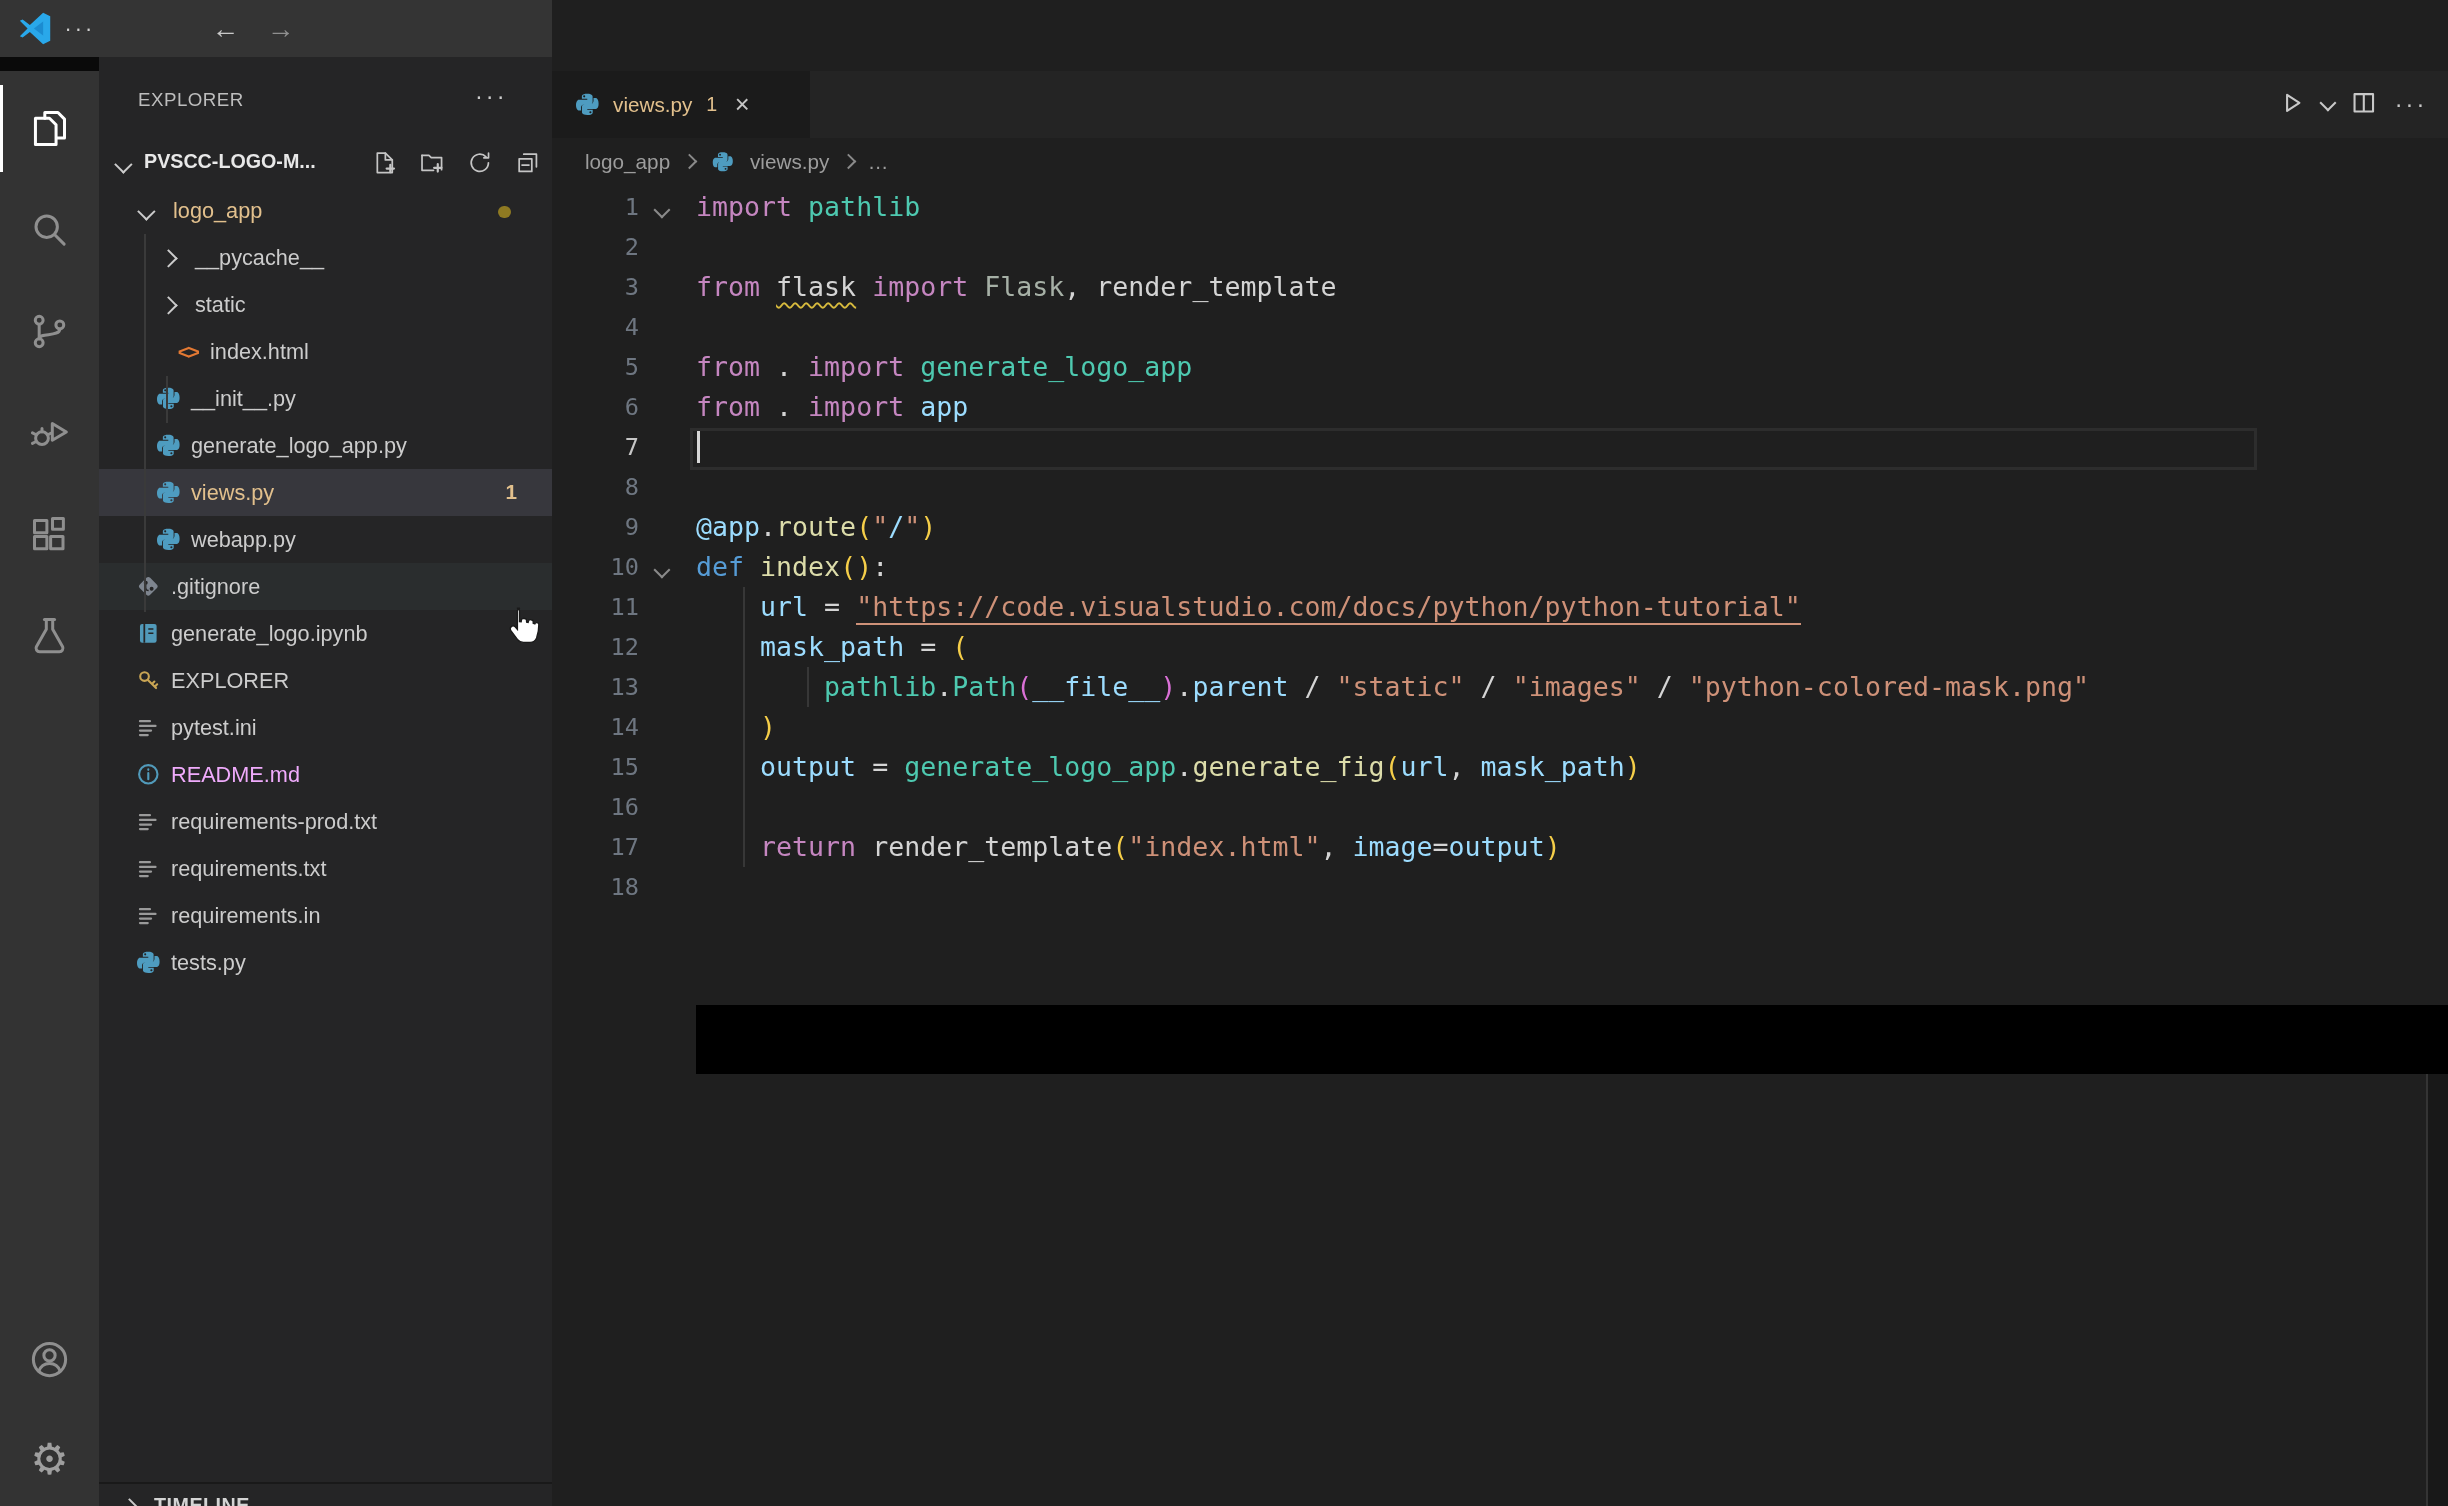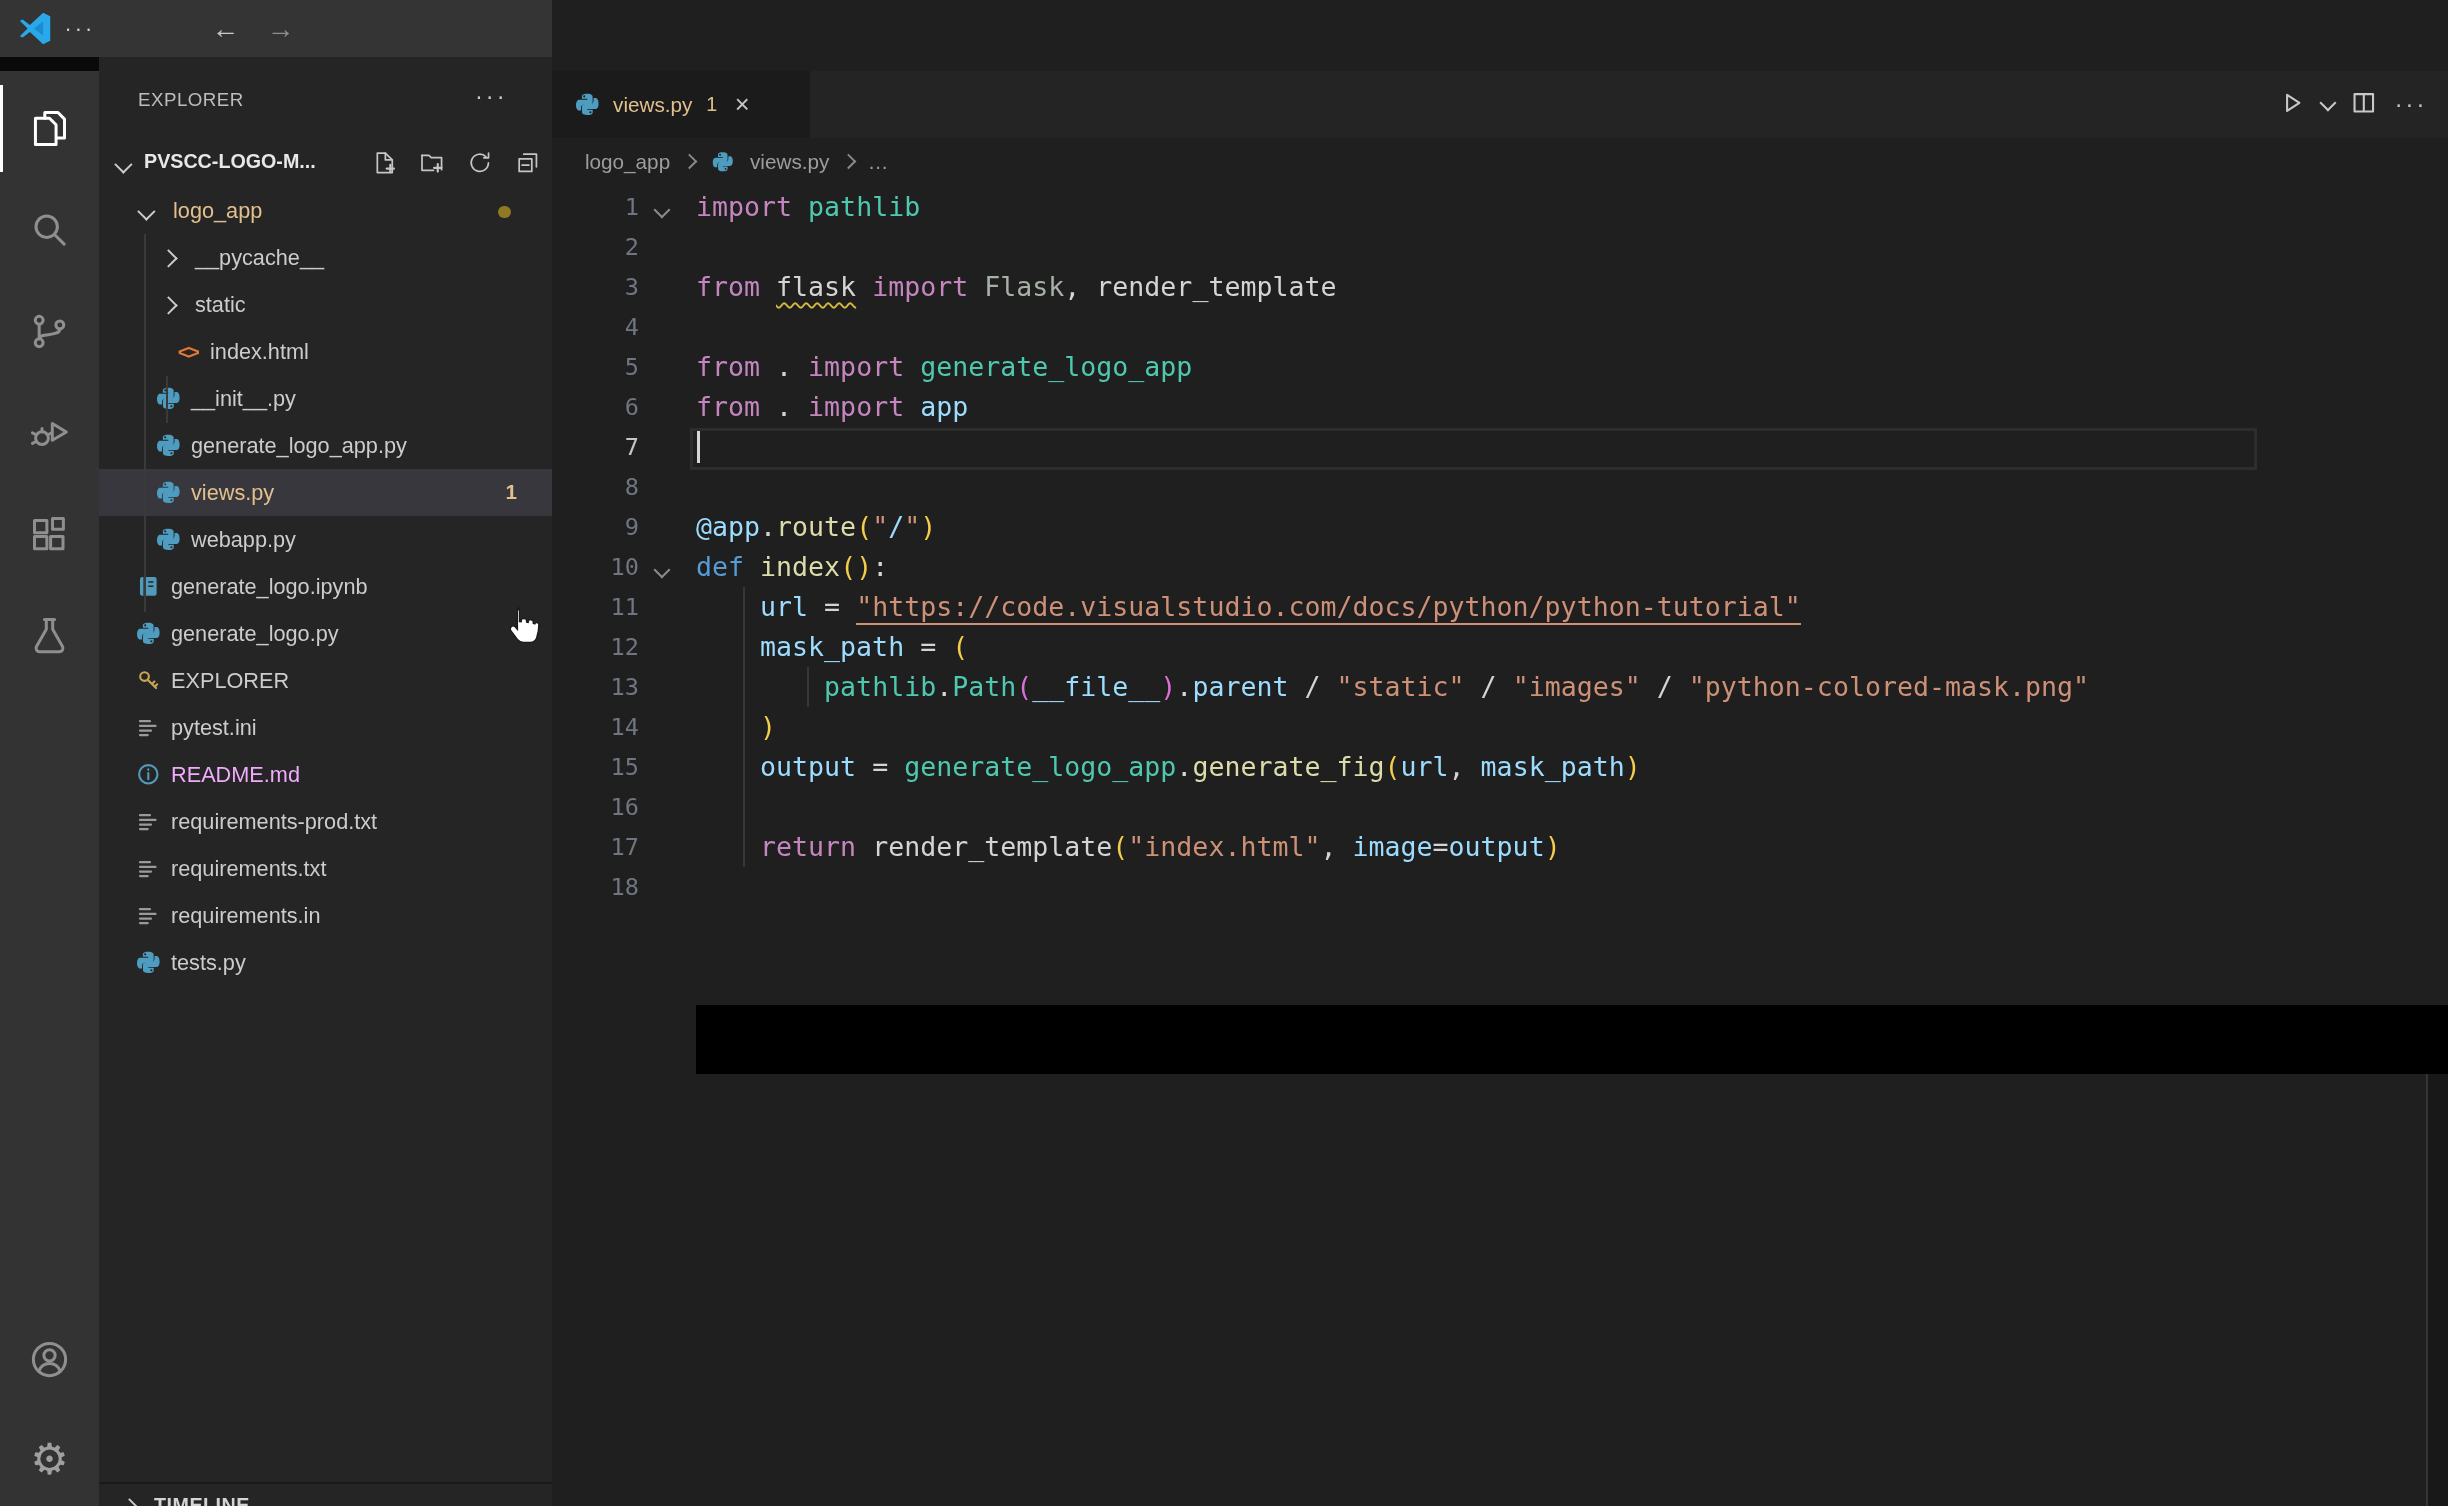--- a/index.html
+++ b/index.html
@@ -263,38 +263,42 @@
         </div>
         <div class="tree-row">
           <span class="ficon" style="left: 55px; color: rgb(78, 156, 192);">
             <svg viewBox="0 0 24 24" fill="currentColor">
               <path d="M11.9 2.4c-5.1 0-4.8 2.3-4.8 2.3v2.4h4.9v.7H5.1S1.8 7.4 1.8 12.6s2.9 5 2.9 5h1.7v-2.5s-.1-2.9 2.8-2.9h4.9s2.7.1 2.7-2.6V5s.4-2.6-4.9-2.6zm-2.7 1.5a.95.95 0 1 1 0 1.9.95.95 0 0 1 0-1.9z"></path>
               <path transform="rotate(180 12 12)" d="M11.9 2.4c-5.1 0-4.8 2.3-4.8 2.3v2.4h4.9v.7H5.1S1.8 7.4 1.8 12.6s2.9 5 2.9 5h1.7v-2.5s-.1-2.9 2.8-2.9h4.9s2.7.1 2.7-2.6V5s.4-2.6-4.9-2.6zm-2.7 1.5a.95.95 0 1 1 0 1.9.95.95 0 0 1 0-1.9z"></path>
             </svg>
           </span>
           <span class="tlabel" style="left: 92px; color: rgb(204, 204, 204);">webapp.py</span>
         </div>
+        <div class="tree-row hov">
+          <span class="ficon" style="left: 35px; color: rgb(126, 133, 143);">
+            <svg viewBox="0 0 24 24">
+              <rect x="5.4" y="5.4" width="13.2" height="13.2" rx="2.4" transform="rotate(45 12 12)" fill="currentColor"></rect>
+              <g stroke="#252526" stroke-width="1.2" fill="#252526">
+                <circle cx="9.7" cy="8.9" r="1.2"></circle>
+                <circle cx="15" cy="14.3" r="1.2"></circle>
+                <path d="M9.7 10.2v3a2.6 2.6 0 0 0 2.6 2.6" fill="none"></path>
+              </g>
+            </svg>
+          </span>
+          <span class="tlabel" style="left: 72px; color: rgb(204, 204, 204);">.gitignore</span>
+        </div>
         <div class="tree-row">
           <span class="ficon" style="left: 35px; color: rgb(81, 154, 186);">
             <svg viewBox="0 0 24 24">
               <rect x="4.5" y="3.5" width="15" height="17" rx="2" fill="currentColor"></rect>
               <path d="M8.4 3.5v17" stroke="#252526" stroke-width="1.6"></path>
               <path d="M12 8.2h4.6M12 12h4.6" stroke="#252526" stroke-width="1.3"></path>
             </svg>
           </span>
           <span class="tlabel" style="left: 72px; color: rgb(204, 204, 204);">generate_logo.ipynb</span>
-        </div>
-        <div class="tree-row">
-          <span class="ficon" style="left: 35px; color: rgb(78, 156, 192);">
-            <svg viewBox="0 0 24 24" fill="currentColor">
-              <path d="M11.9 2.4c-5.1 0-4.8 2.3-4.8 2.3v2.4h4.9v.7H5.1S1.8 7.4 1.8 12.6s2.9 5 2.9 5h1.7v-2.5s-.1-2.9 2.8-2.9h4.9s2.7.1 2.7-2.6V5s.4-2.6-4.9-2.6zm-2.7 1.5a.95.95 0 1 1 0 1.9.95.95 0 0 1 0-1.9z"></path>
-              <path transform="rotate(180 12 12)" d="M11.9 2.4c-5.1 0-4.8 2.3-4.8 2.3v2.4h4.9v.7H5.1S1.8 7.4 1.8 12.6s2.9 5 2.9 5h1.7v-2.5s-.1-2.9 2.8-2.9h4.9s2.7.1 2.7-2.6V5s.4-2.6-4.9-2.6zm-2.7 1.5a.95.95 0 1 1 0 1.9.95.95 0 0 1 0-1.9z"></path>
-            </svg>
-          </span>
-          <span class="tlabel" style="left: 72px; color: rgb(204, 204, 204);">generate_logo.py</span>
         </div>
         <div class="tree-row">
           <span class="ficon" style="left: 35px; color: rgb(201, 165, 84);">
             <svg viewBox="0 0 24 24" fill="none" stroke="currentColor" stroke-width="1.9" stroke-linejoin="round" stroke-linecap="round">
               <circle cx="8.6" cy="8.6" r="3.9"></circle>
               <path d="M11.4 11.4 19 19M15.3 15.3l2.2-2.2M17.8 17.8l2.2-2.2"></path>
             </svg>
           </span>
           <span class="tlabel" style="left: 72px; color: rgb(204, 204, 204);">EXPLORER</span>
         </div>

